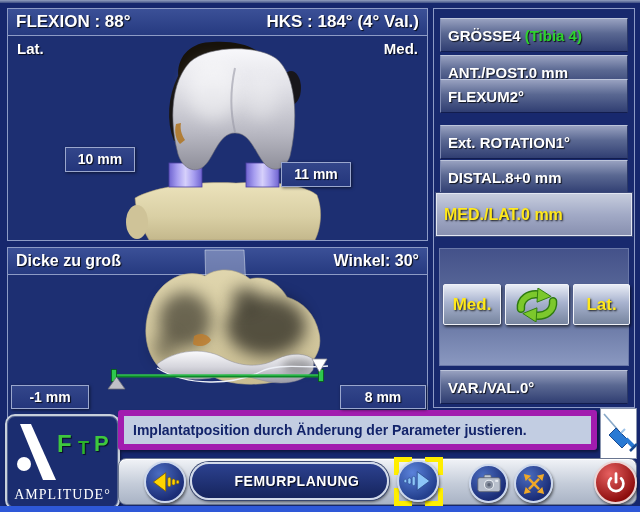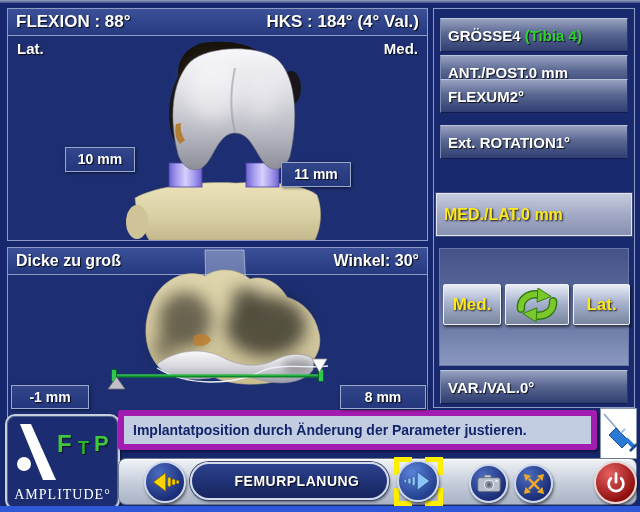--- a/index.html
+++ b/index.html
@@ -219,20 +219,24 @@
       <span class="pv">0 mm</span>
     </div>
     <div class="prow r2">
       <span class="pl">FLEXUM</span>
       <span class="pv">2°</span>
     </div>
     <div class="prow r3">
       <span class="pl">Ext. ROTATION</span>
       <span class="pv">1°</span>
     </div>
+    <div class="prow r4">
+      <span class="pl">DISTAL.</span>
+      <span class="pv">8+0 mm</span>
+    </div>
     <div class="prow r5">
       <span class="pl">MED./LAT.</span>
       <span class="pv">0 mm</span>
     </div>
 
     <div class="btnpanel"></div>
     <div class="pbtn btn-med">Med.</div>
     <div class="pbtn btn-swap">
       <svg width="48" height="34" viewBox="0 0 50 36">
         <path d="M8,22 C7,12 16,5 28,7" fill="none" stroke="#2e7a10" stroke-width="9" stroke-linecap="round"></path>

